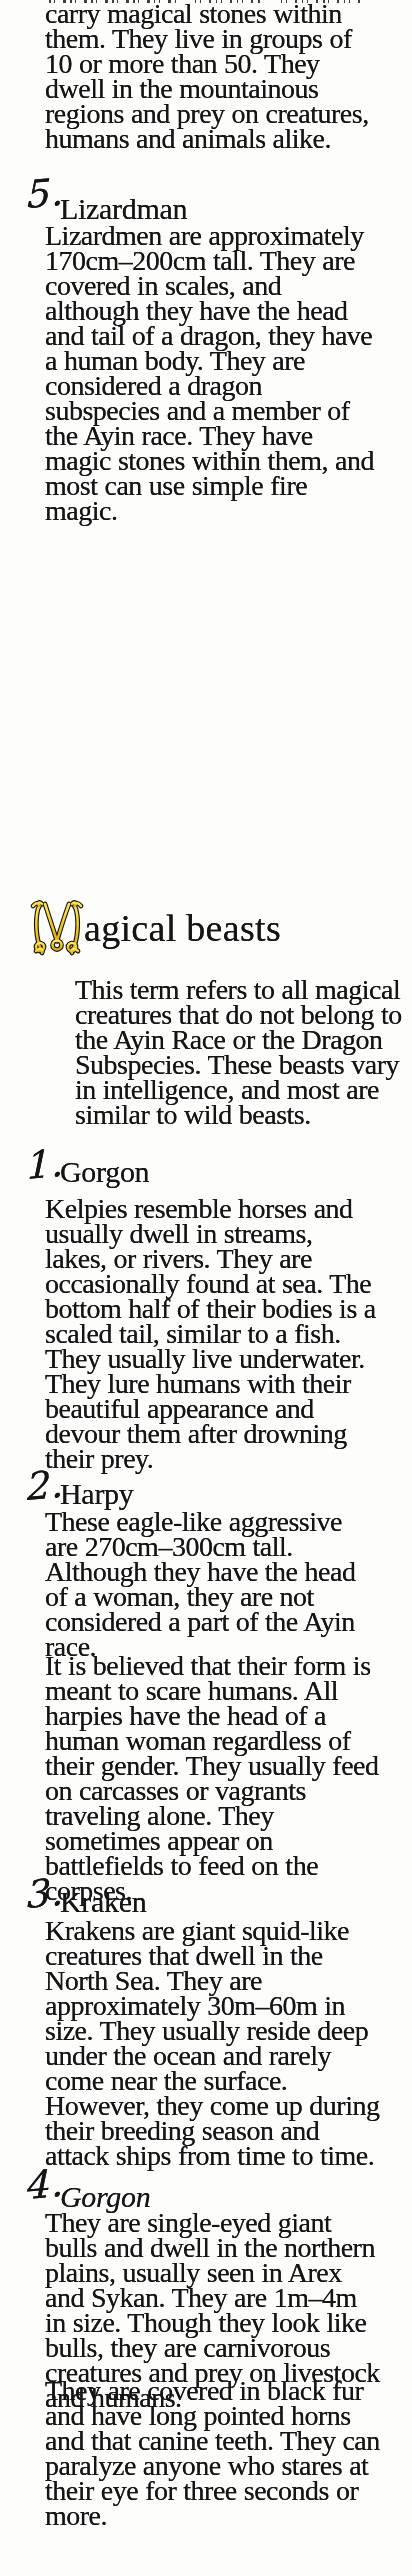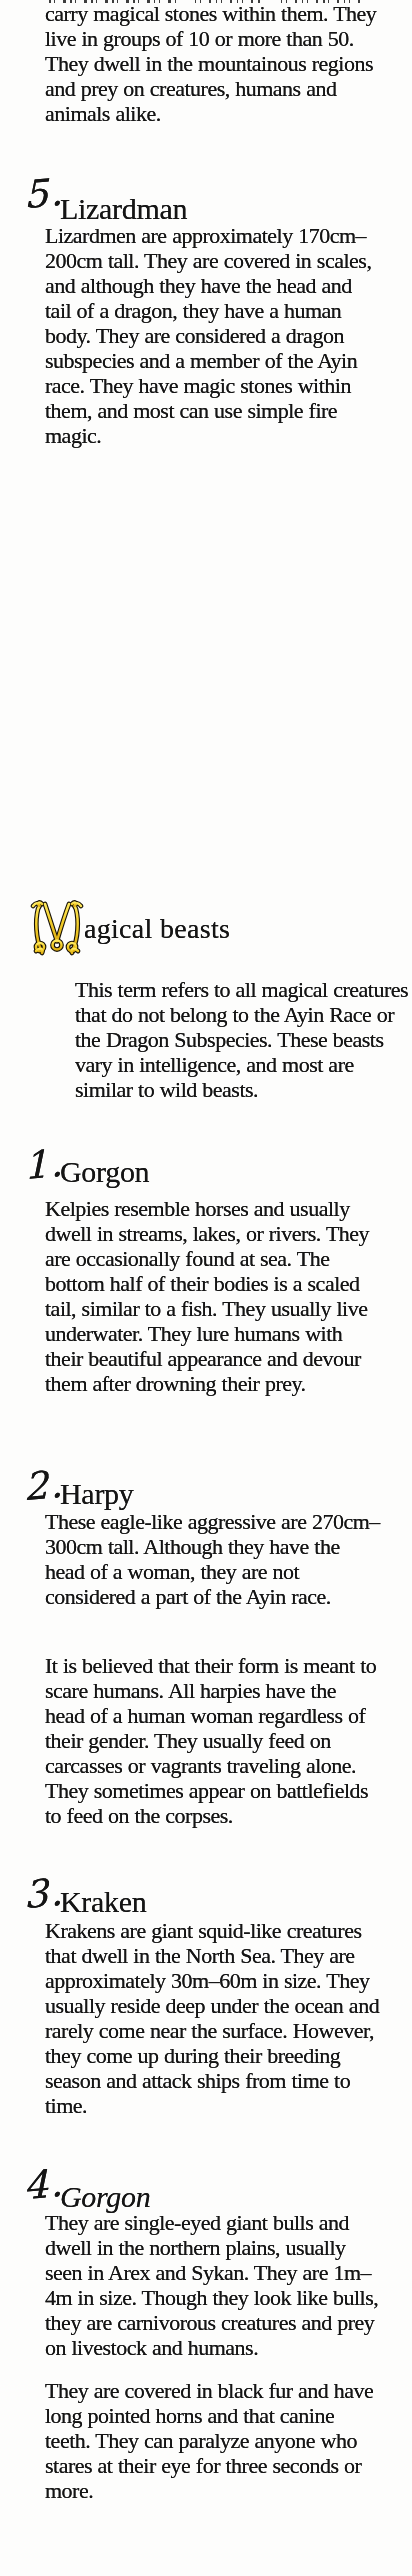--- a/index.html
+++ b/index.html
@@ -10,21 +10,21 @@
     height:2576px;
     background:#fdfdfc;
     overflow:hidden;
     font-family:"Liberation Serif","DejaVu Serif",serif;
     color:#151515;
   }
   .para{
     position:absolute;
     left:45px;
     width:335px;
-    font-size:22px;
+    font-size:28px;
     line-height:25px;
     letter-spacing:-0.5px;
     text-shadow:0 0 0.3px #2a2a2a;
     word-spacing:0.5px;
   }
   .entry-num{
     position:absolute;
     left:27px;
     font-family:"DejaVu Serif","Liberation Serif",serif;
     font-style:italic;
@@ -39,21 +39,21 @@
     left:60px;
     font-size:30px;
     line-height:25px;
     letter-spacing:-0.3px;
     text-shadow:0 0 0.3px #2a2a2a;
   }
   .chapter-title{
     position:absolute;
     left:84px;
     top:914px;
-    font-size:28px;
+    font-size:38px;
     line-height:29px;
     letter-spacing:0.3px;
     text-shadow:0 0 0.4px #222;
   }
   .dropcap{
     position:absolute;
     left:27px;
     top:899px;
     width:60px;
     height:59px;

